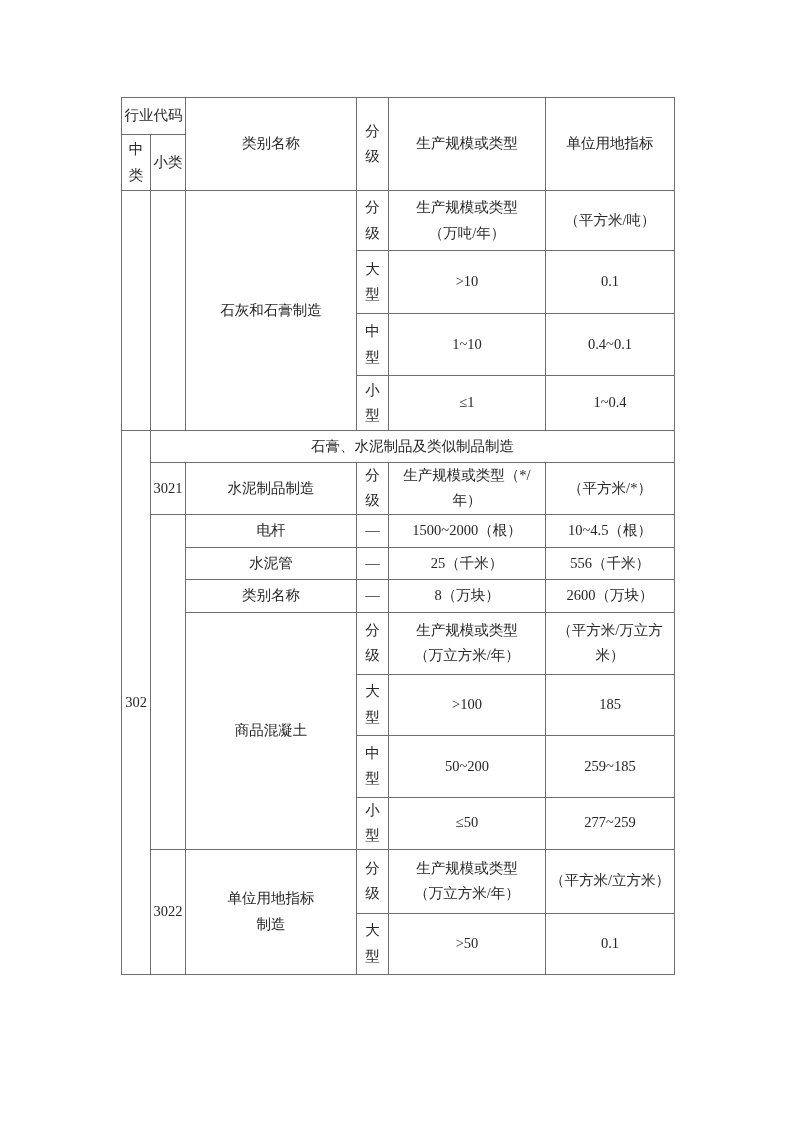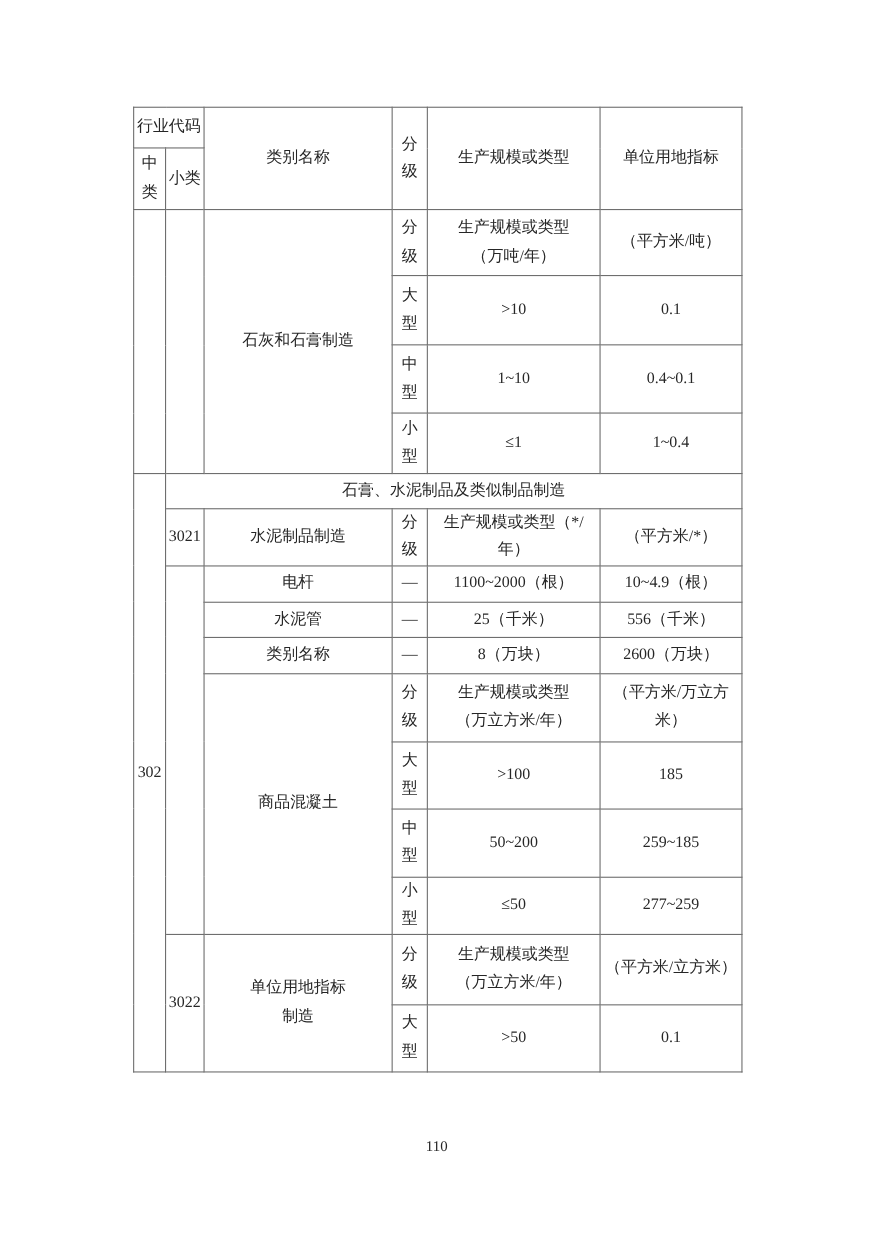--- a/index.html
+++ b/index.html
@@ -117,22 +117,22 @@
         <td class="vstack">分
 级</td>
         <td>生产规模或类型（*/
 年）</td>
         <td>（平方米/*）</td>
       </tr>
       <tr style="height:33px">
         <td rowspan="7"></td>
         <td>电杆</td>
         <td>—</td>
-        <td>1100~2000（根）</td>
-        <td>10~4.9（根）</td>
+        <td>1500~2000（根）</td>
+        <td>10~4.5（根）</td>
       </tr>
       <tr style="height:32px">
         <td>水泥管</td>
         <td>—</td>
         <td>25（千米）</td>
         <td>556（千米）</td>
       </tr>
       <tr style="height:33px">
         <td>类别名称</td>
         <td>—</td>
@@ -180,15 +180,14 @@
       </tr>
       <tr style="height:61px">
         <td class="vstack">大
 型</td>
         <td>&gt;50</td>
         <td>0.1</td>
       </tr>
     </tbody>
   </table>
 
-  <div class="page-number">110</div>
 
 </div>
 
 </body></html>

